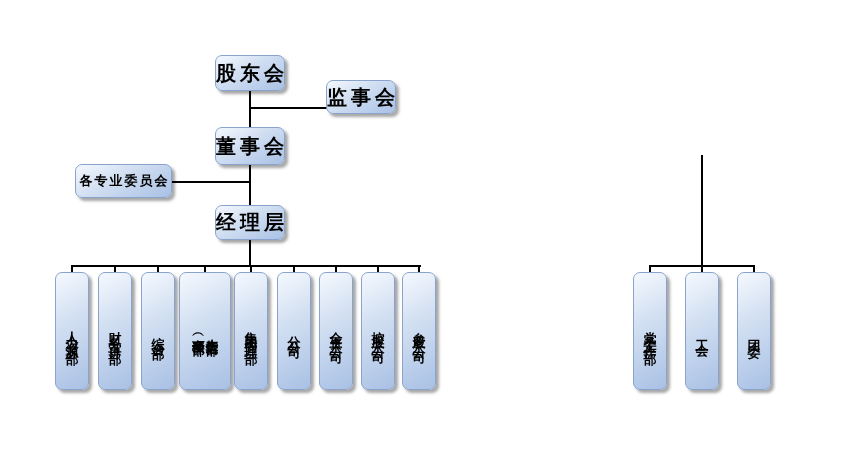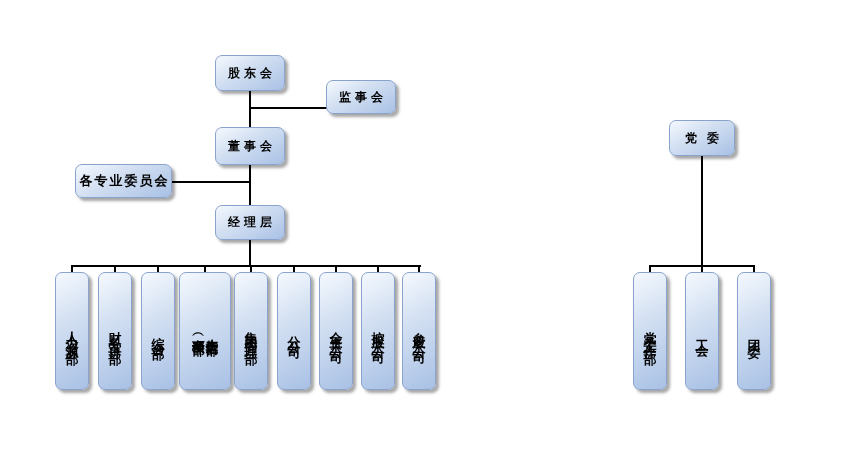--- a/index.html
+++ b/index.html
@@ -9,21 +9,21 @@
   }
   .line { position:absolute; background:#000000; }
   .node {
     position:absolute; box-sizing:border-box;
     border:1px solid #8aa3cd; border-radius:7px;
     background:linear-gradient(150deg,#f5f9fe 0%,#d3e0f2 40%,#a9c1e5 100%);
     box-shadow:3px 3px 3px rgba(0,0,0,0.35);
     display:flex; align-items:center; justify-content:center;
     color:#000; font-weight:bold;
   }
-  .hbox span { font-size:12px; letter-spacing:4px; margin-right:-4px; white-space:nowrap; }
+  .hbox span { font-size:20px; letter-spacing:4px; margin-right:-4px; white-space:nowrap; }
   .hbox.wide span { font-size:13px; letter-spacing:2px; margin-right:-2px; }
   .hbox.party span { letter-spacing:10px; margin-right:-10px; }
   .vtext {
     writing-mode:vertical-rl; text-orientation:upright;
     font-size:13px; letter-spacing:5px; margin-bottom:-5px; line-height:1;
   }
   .cols { gap:1px; }
   .cols .vtext { font-size:12.5px; letter-spacing:1px; margin-bottom:-1px; }
 </style>
 </head>
@@ -92,23 +92,20 @@
   <div class="node" style="left:319px;top:272px;width:34px;height:118px;">
     <span class="vtext">全资子公司</span>
   </div>
   <div class="node" style="left:361px;top:272px;width:34px;height:118px;">
     <span class="vtext">控股子公司</span>
   </div>
   <div class="node" style="left:402px;top:272px;width:34px;height:118px;">
     <span class="vtext">参股子公司</span>
   </div>
 
-  <div class="node hbox party" style="left:669px;top:120px;width:66px;height:36px;">
-    <span>党委</span>
-  </div>
   <div class="node" style="left:633px;top:272px;width:34px;height:118px;">
     <span class="vtext">党委工作部</span>
   </div>
   <div class="node" style="left:685px;top:272px;width:34px;height:118px;">
     <span class="vtext">工会</span>
   </div>
   <div class="node" style="left:737px;top:272px;width:34px;height:118px;">
     <span class="vtext">团委</span>
   </div>
 

